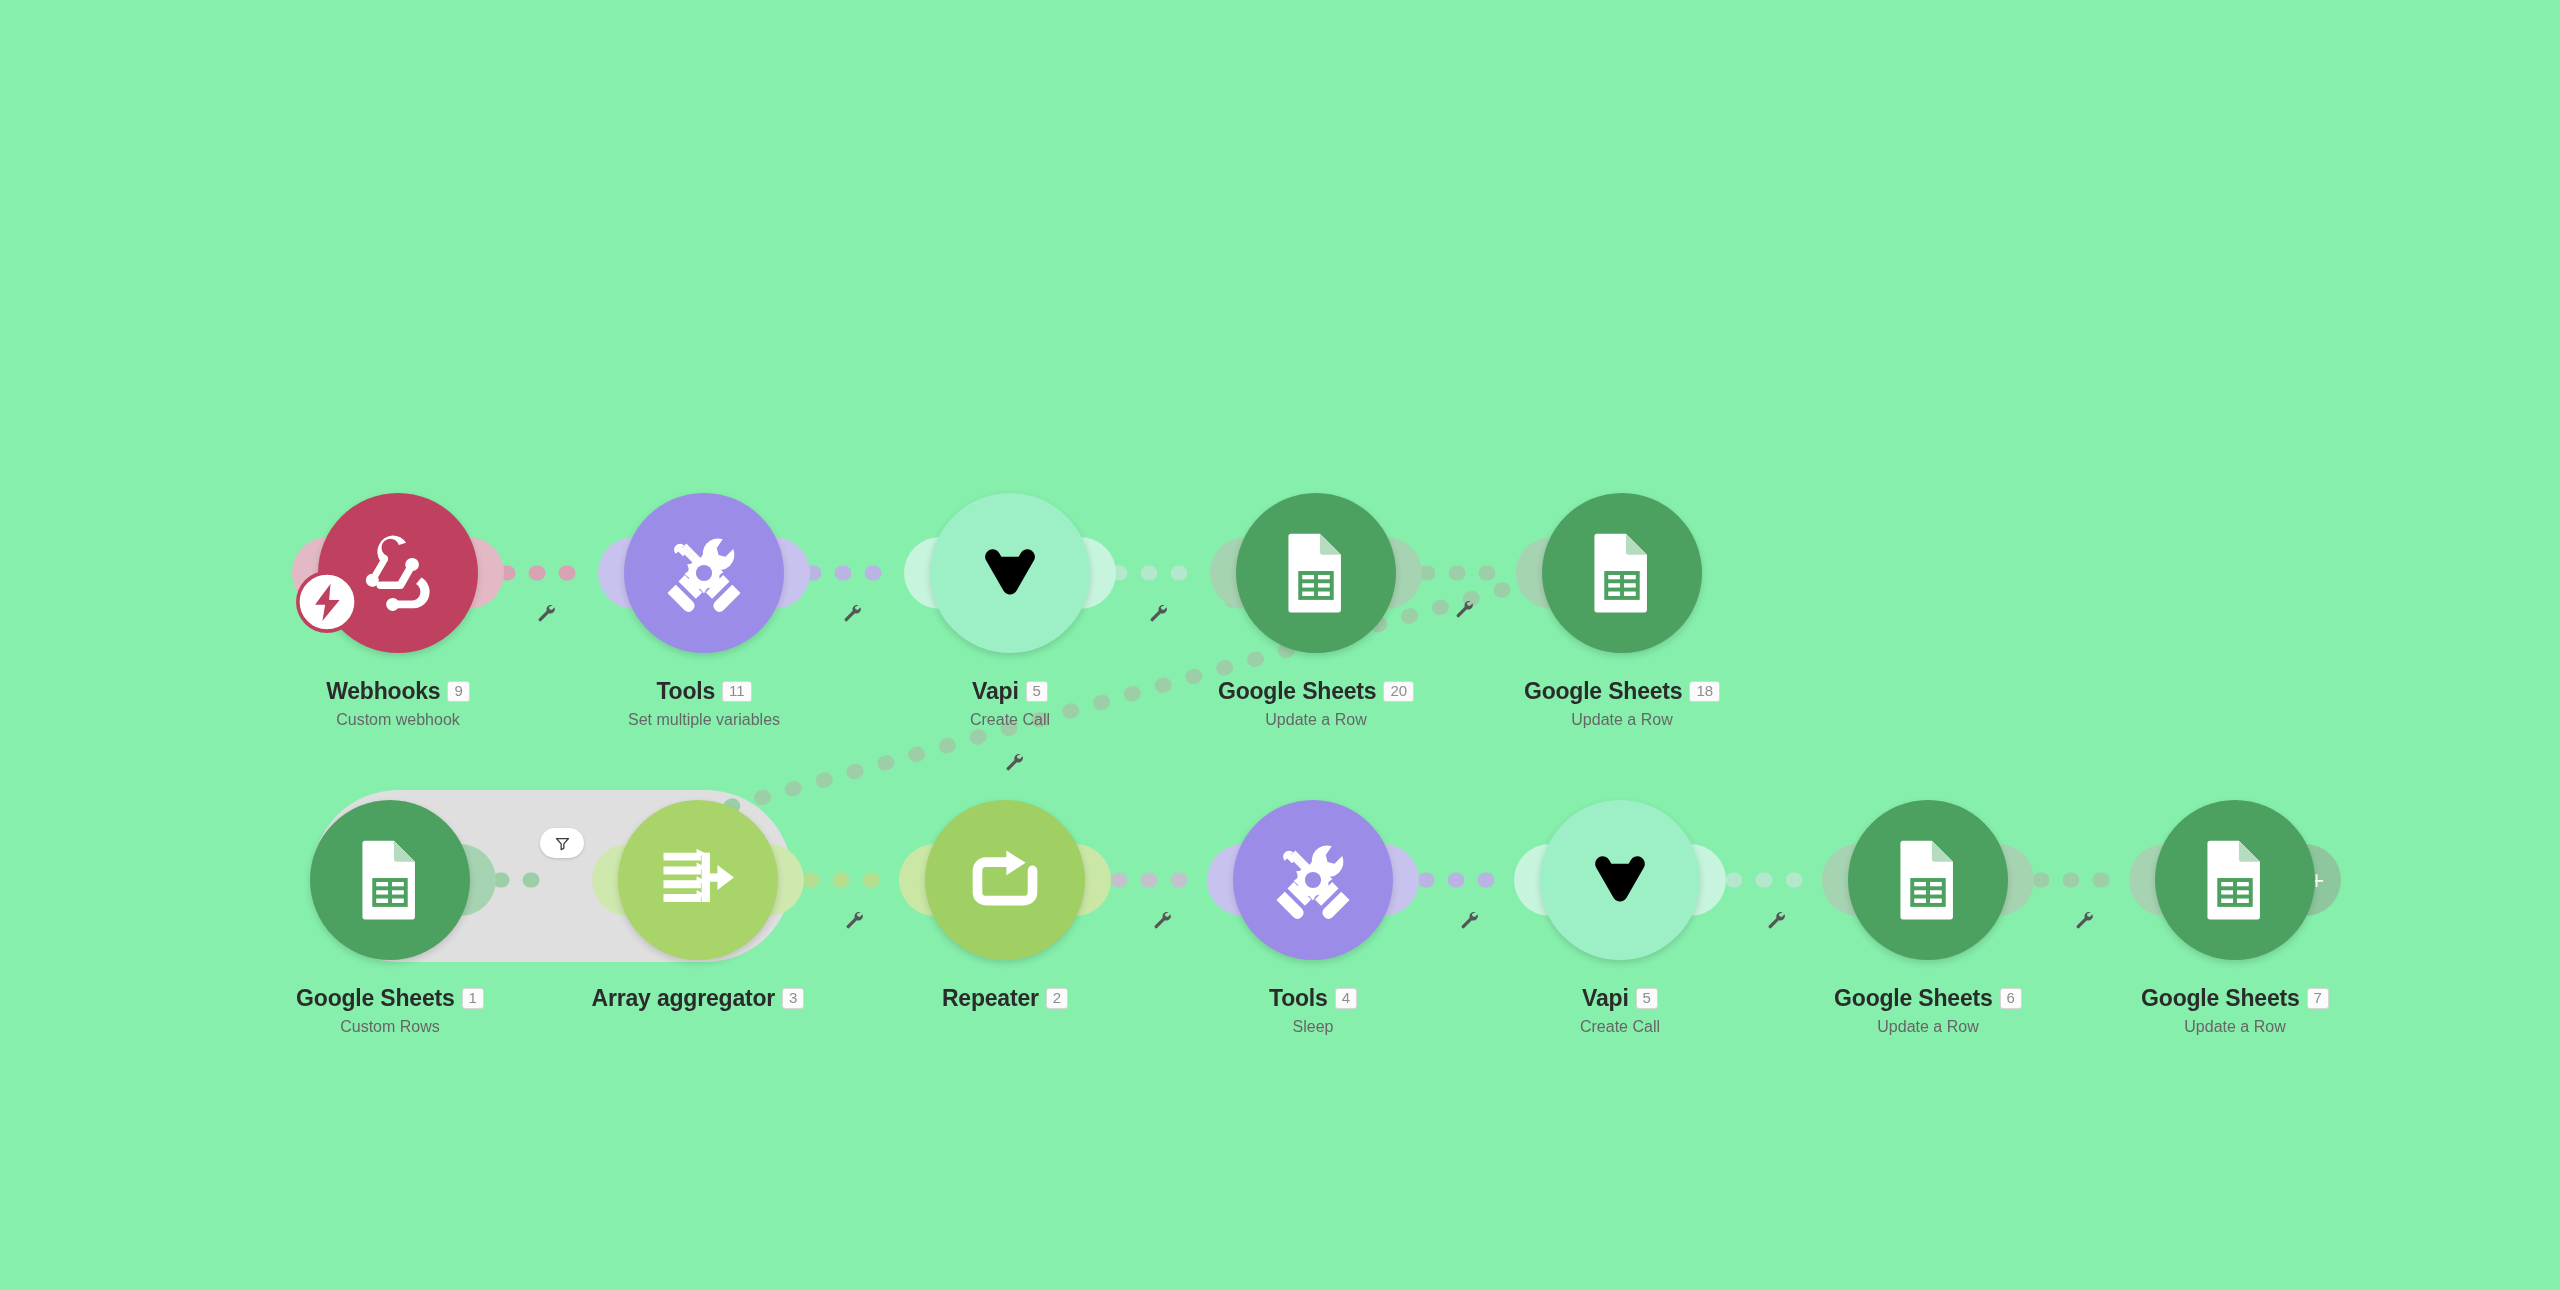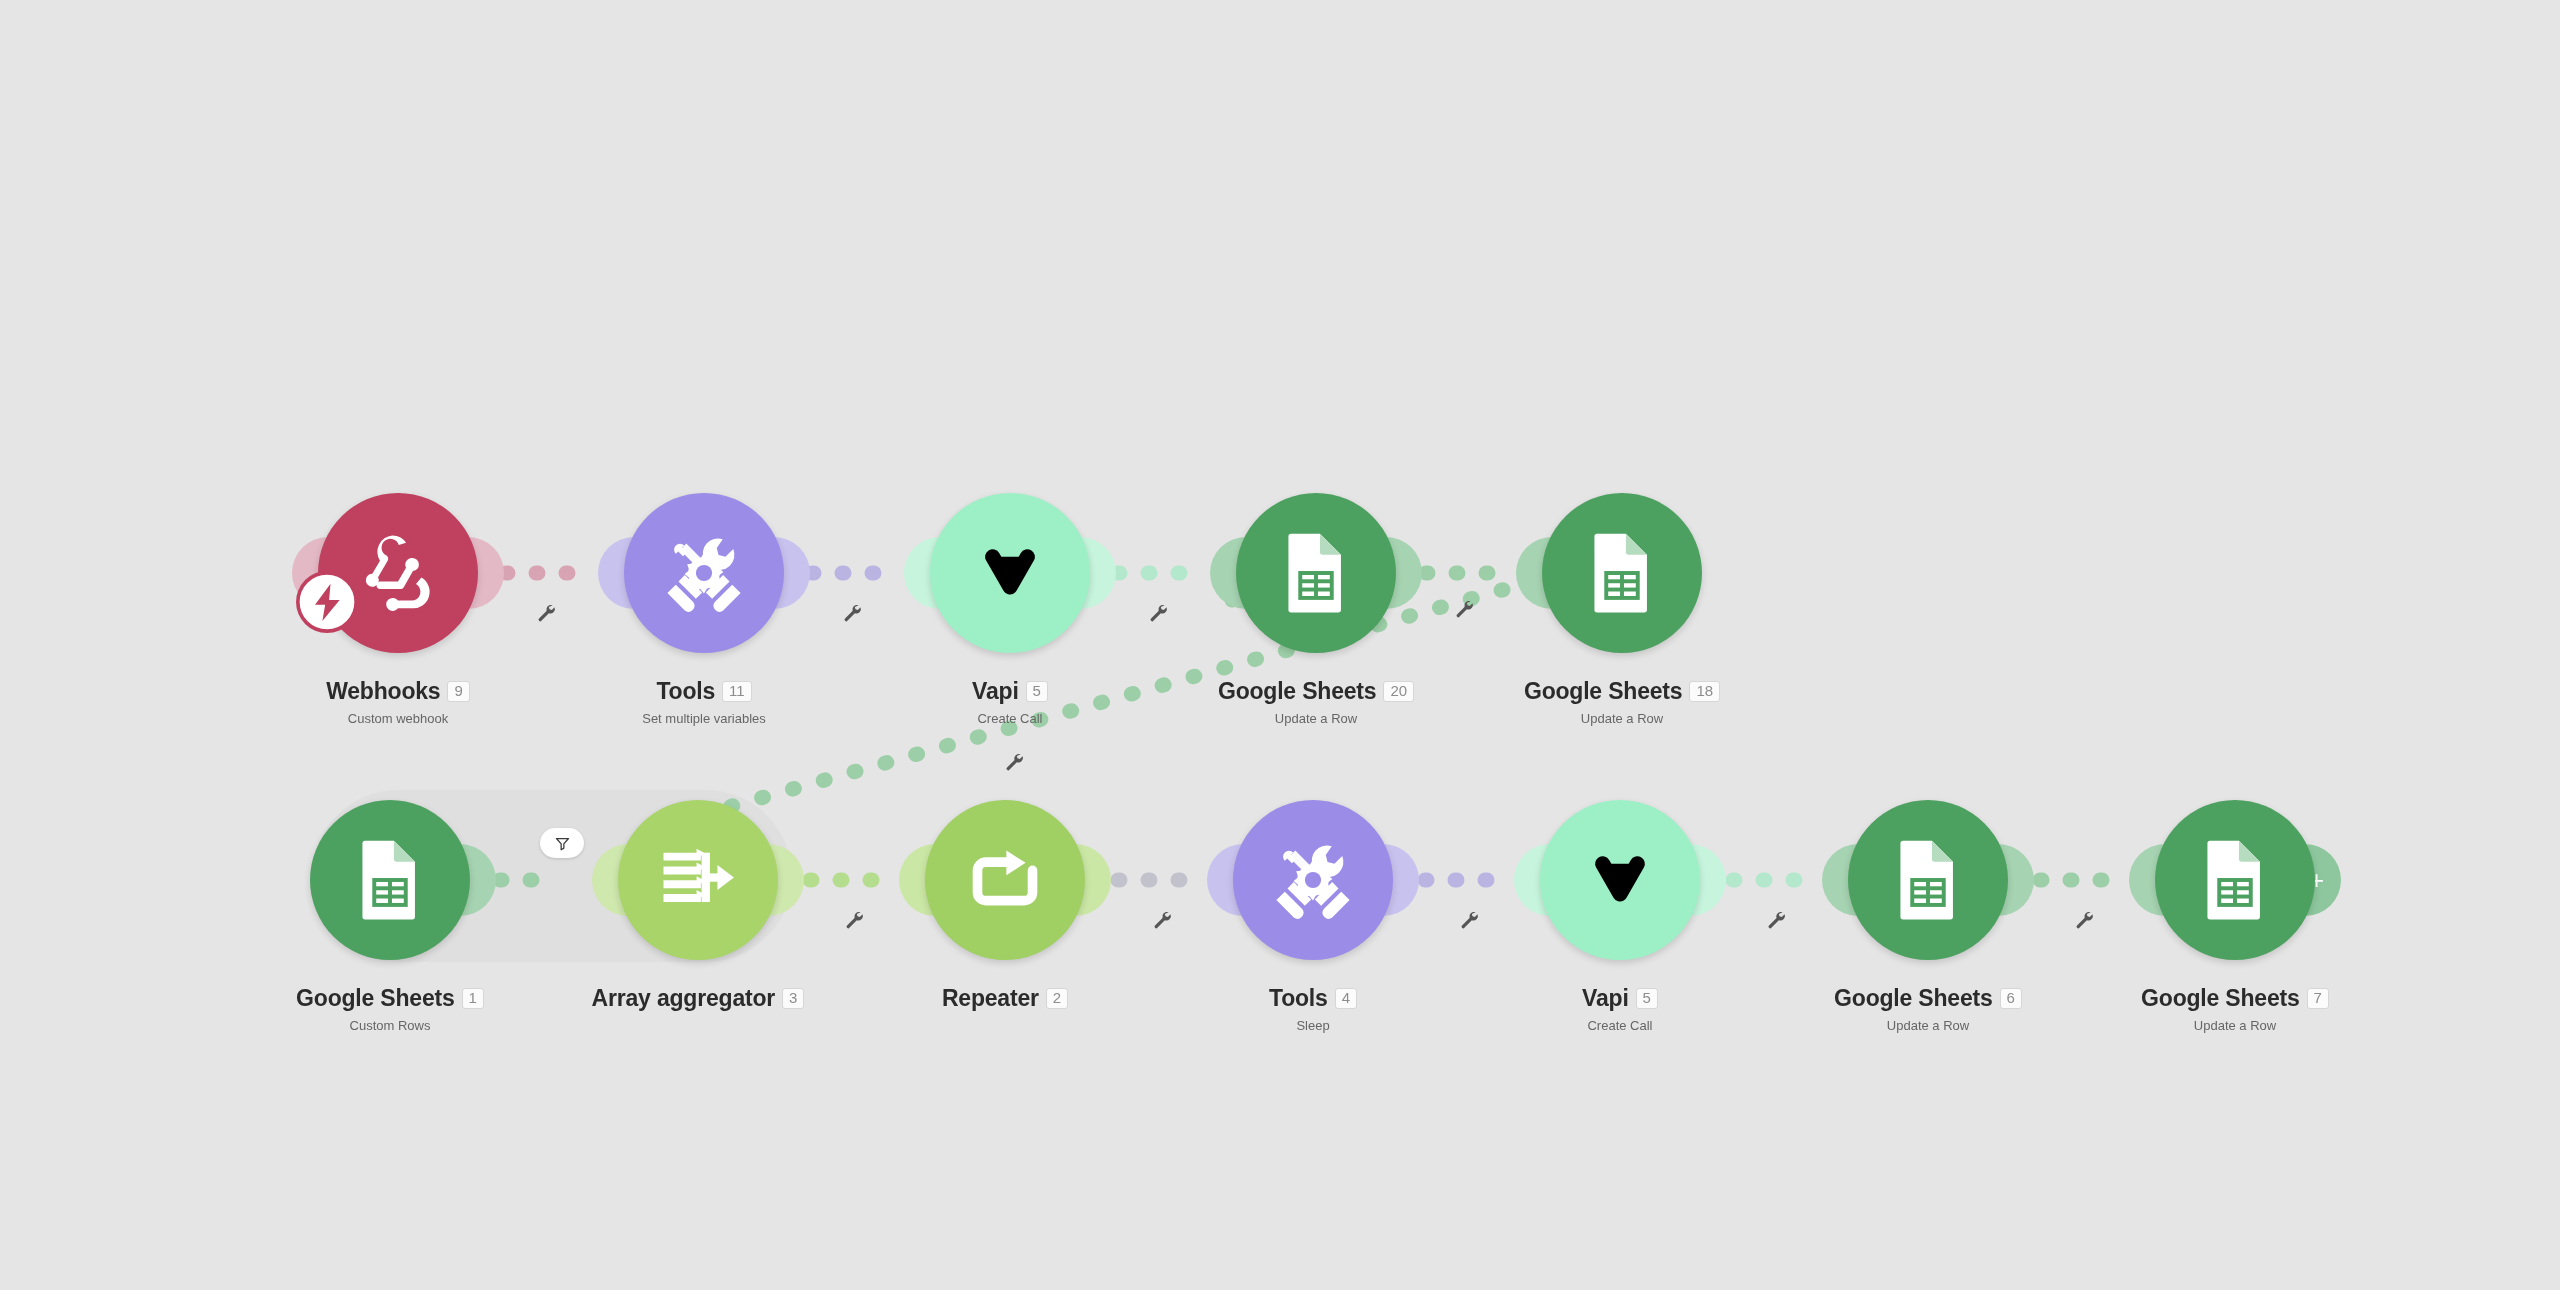--- a/index.html
+++ b/index.html
@@ -9,21 +9,21 @@
     height: 1290px;
     overflow: hidden;
     background: #f7f7f7;
     font-family: "Liberation Sans", sans-serif;
   }
 
   #canvas {
     position: relative;
     width: 2560px;
     height: 1290px;
-    background: #e5e5e5;
+    background: #86efac;
   }
 
   
   .selection-band {
     position: absolute;
     background: #dfdfdf;
     border-radius: 100px;
     z-index: 1;
   }
 
@@ -97,21 +97,21 @@
     color: #8d8d8d;
     border: 1px solid #d6d6d6;
     background: #fbfbfb;
     border-radius: 3px;
     padding: 1px 6px 2px;
     line-height: 1.1;
     font-family: "Liberation Sans", sans-serif;
   }
   .mod-sub {
     margin-top: 6px;
-    font-size: 13px;
+    font-size: 16px;
     color: #666666;
     font-family: "Liberation Sans", sans-serif;
   }
 
   
   .wrench {
     position: absolute;
     z-index: 8;
     width: 22px; height: 22px;
   }

